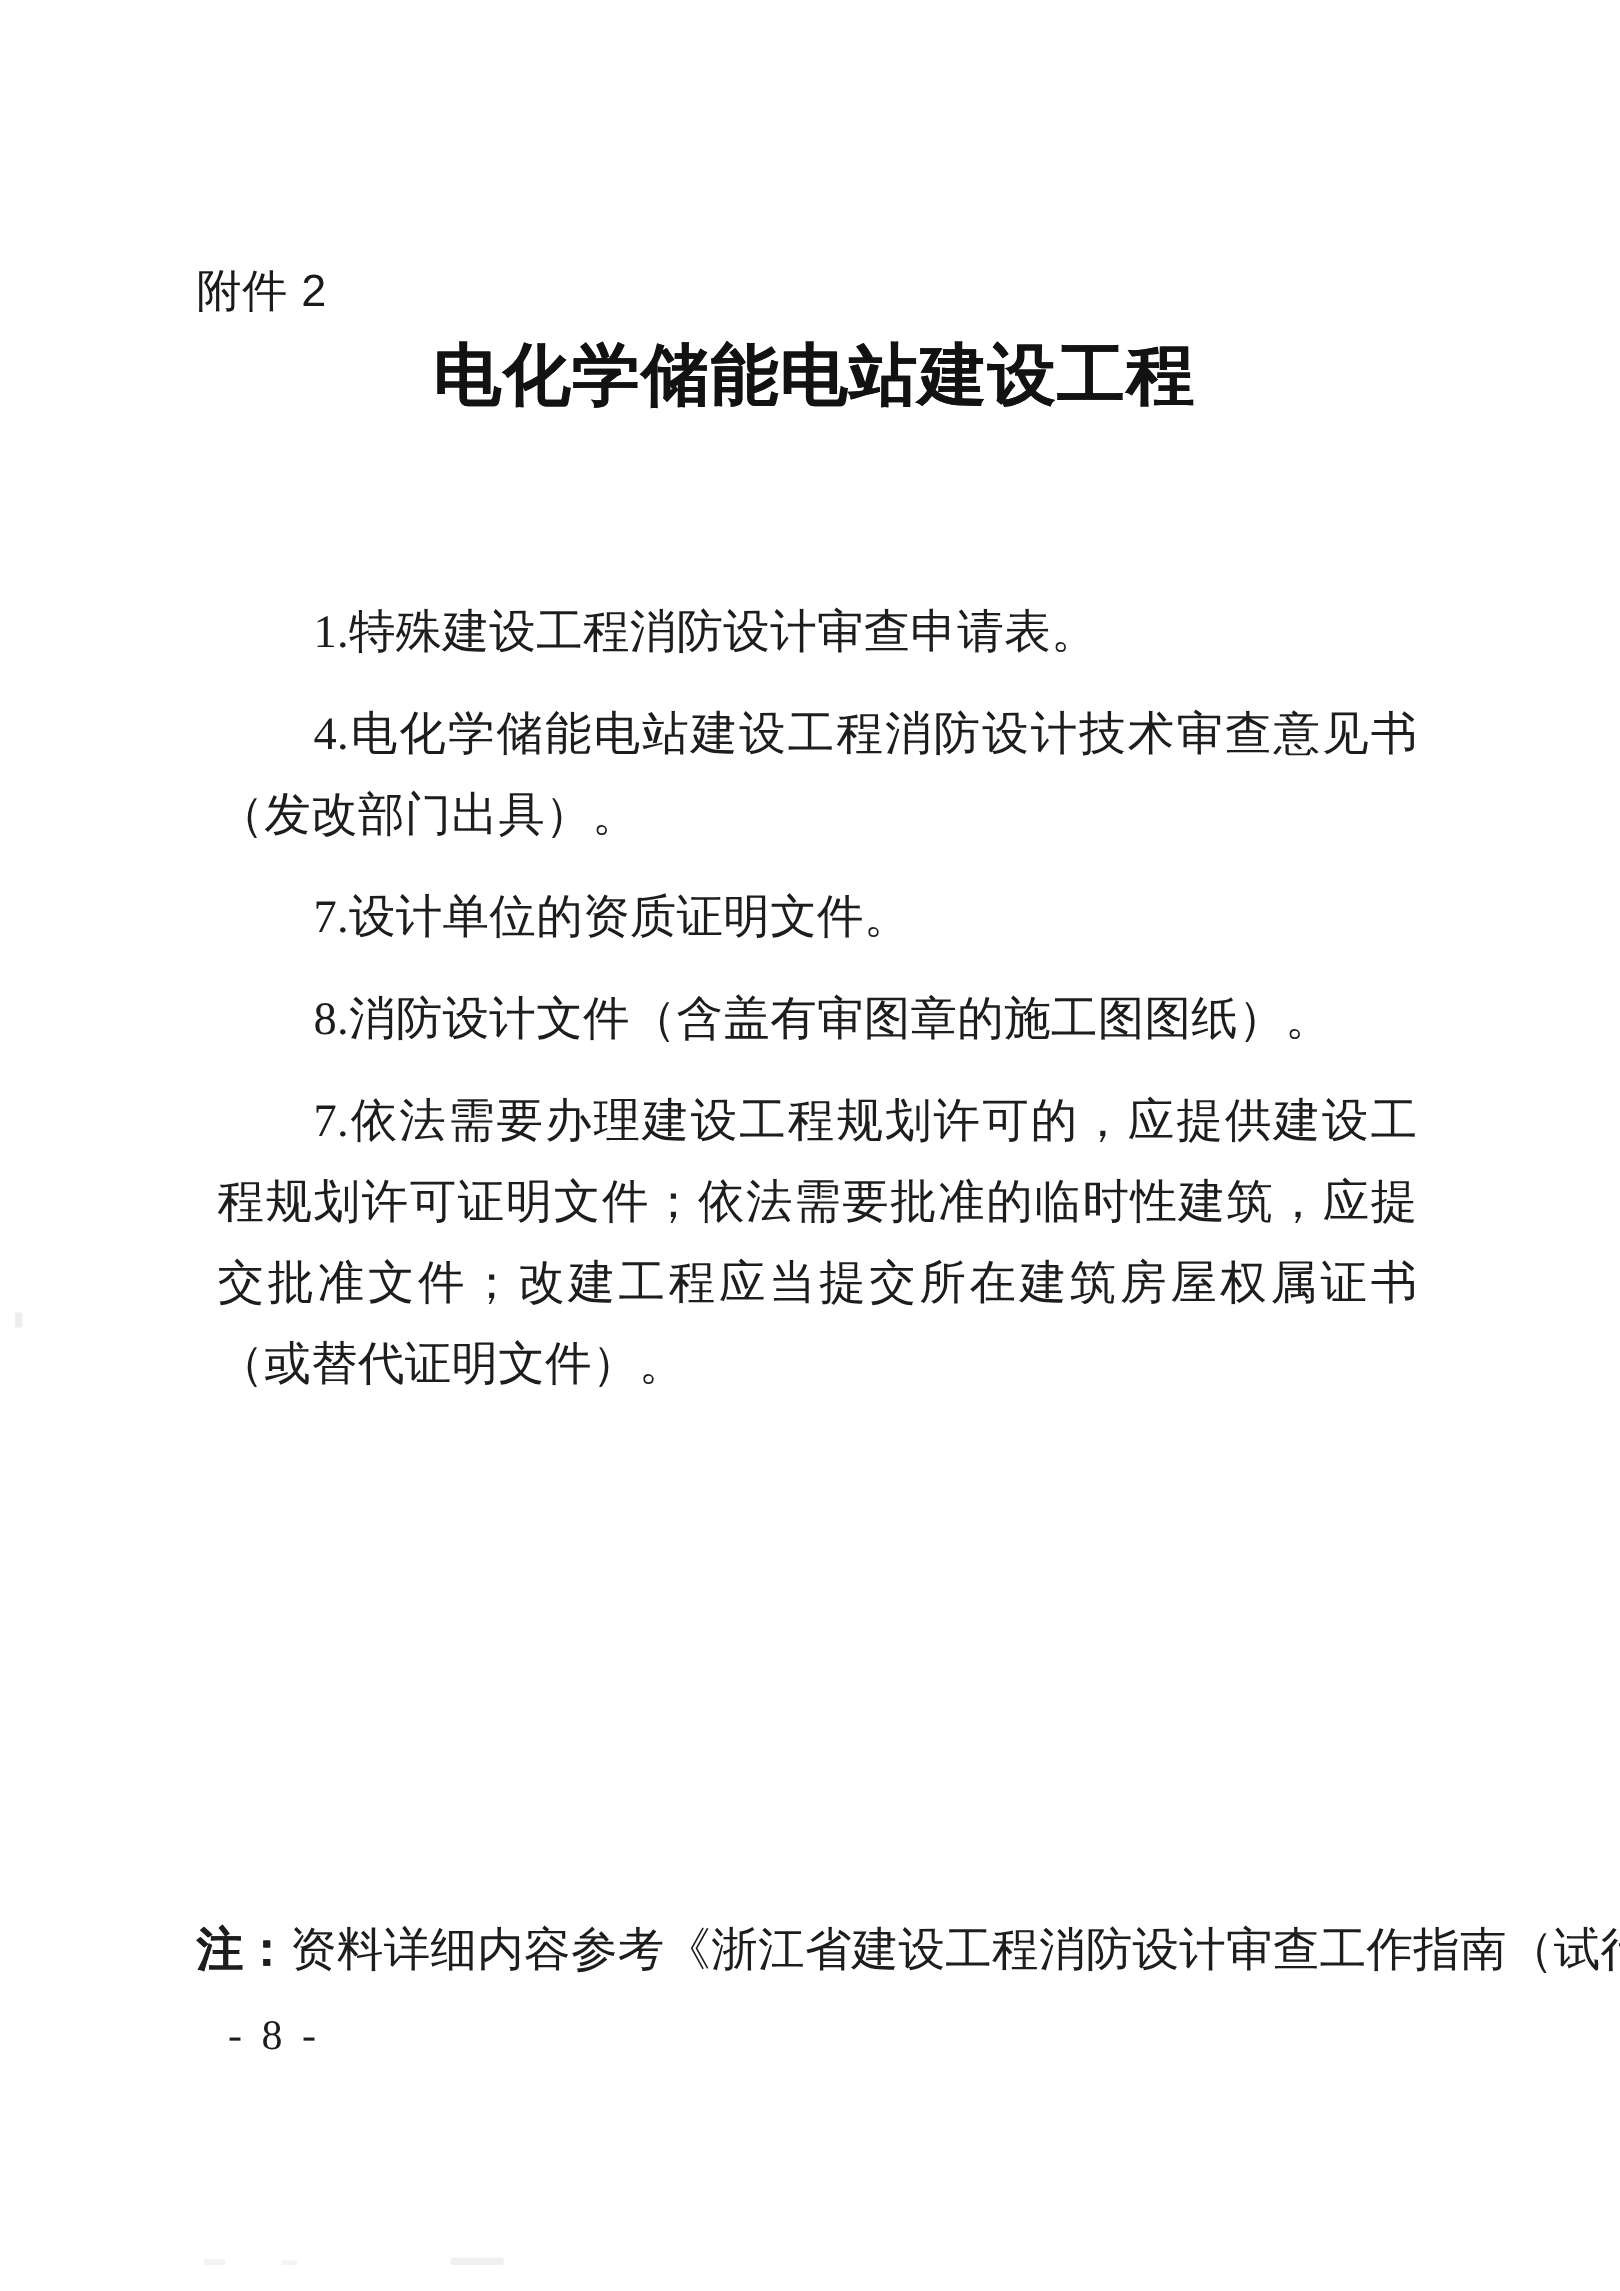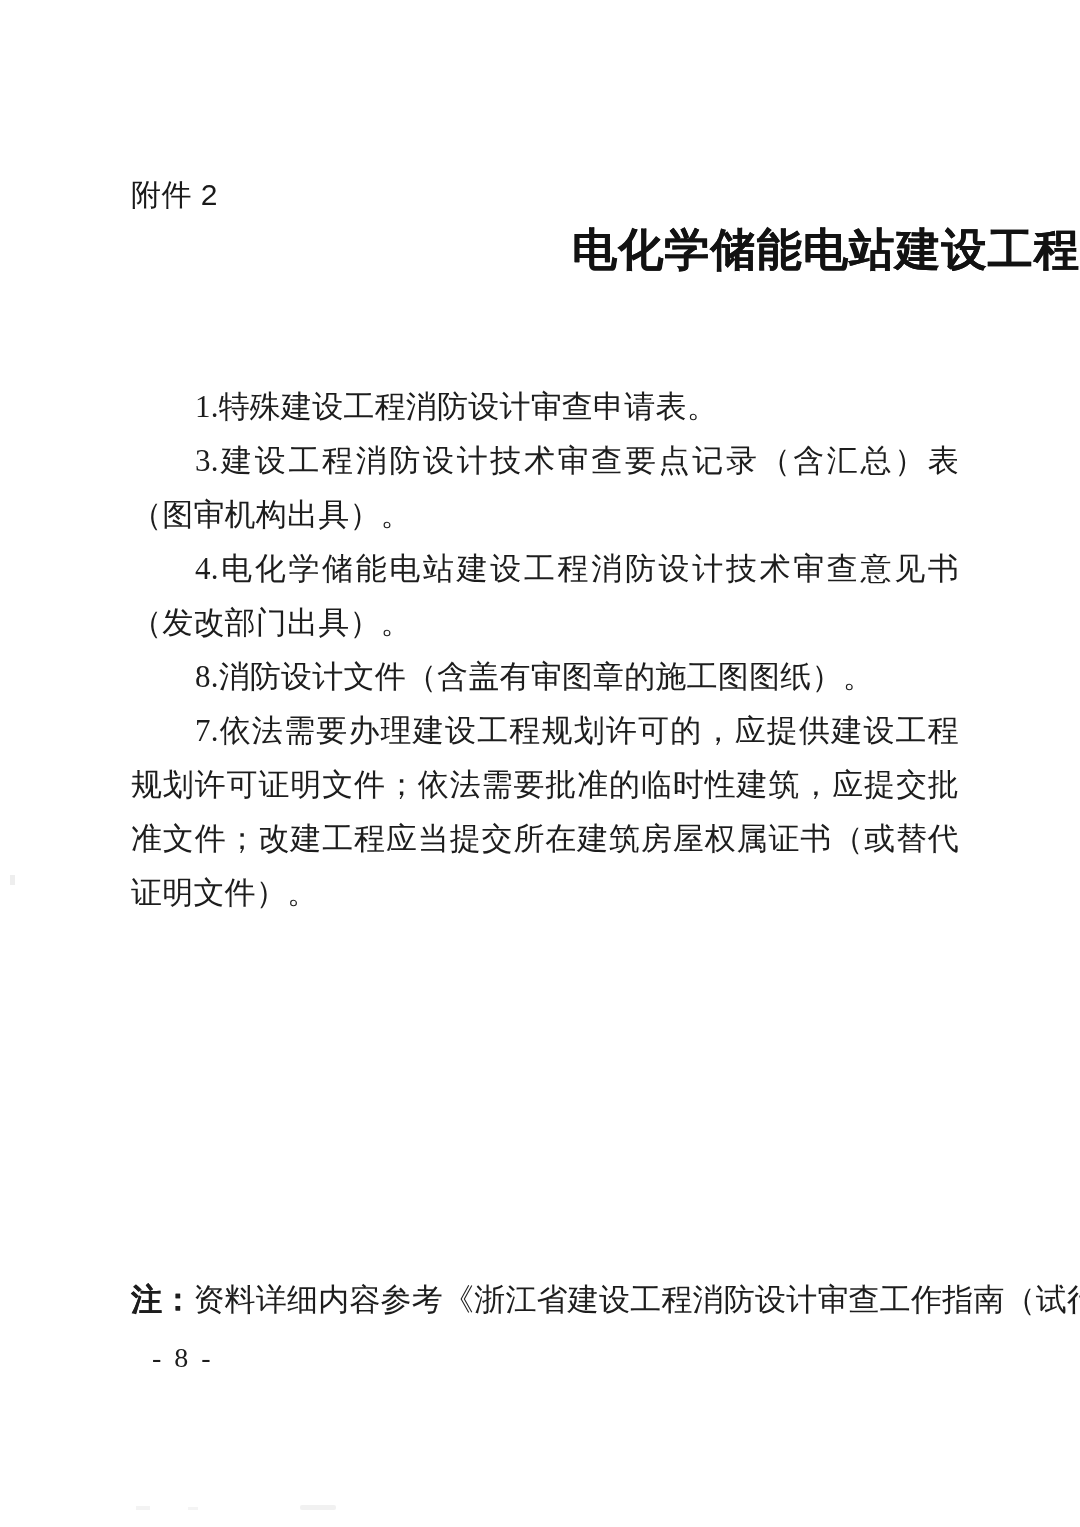--- a/index.html
+++ b/index.html
@@ -35,21 +35,21 @@
     color: #1a1a1a;
     white-space: nowrap;
   }
 
   
   .doc-title {
     position: absolute;
     left: 0;
     right: 0;
     top: 222px;
-    text-align: right;
+    text-align: center;
     font-family: "Liberation Serif", "DejaVu Serif", serif;
     font-weight: 700;
     font-size: 45px;
     line-height: 57px;
     letter-spacing: 1.2px;
     color: #121212;
   }
   .doc-title .tline {
     display: block;
     white-space: nowrap;
@@ -66,21 +66,21 @@
     width: 828px;
   }
   .item {
     font-size: 31px;
     line-height: 54px;
     letter-spacing: 0.2px;
     text-align: justify;
     text-justify: inter-character;
     text-indent: 64px;
     color: #1d1d1d;
-    margin: 0;
+    margin: 14px;
   }
   .item.wrap-full {
     text-align: justify;
   }
   .item:last-child { margin-bottom: 0; }
 
   
   .note {
     position: absolute;
     left: 131px;
@@ -152,22 +152,22 @@
 <div class="page">
 
   <div class="attach-label">附件 2</div>
 
   <div class="doc-title">
     <span class="tline tline-1">电化学储能电站建设工程</span>
   </div>
 
   <div class="body-block">
     <p class="item">1.特殊建设工程消防设计审查申请表。</p>
-    <p class="item wrap-full">3.建设工程消防设计技术审查要点记录（含汇总）表（图审机构出具）。</p>
     <p class="item wrap-full">4.电化学储能电站建设工程消防设计技术审查意见书（发改部门出具）。</p>
+    <p class="item">7.设计单位的资质证明文件。</p>
     <p class="item">8.消防设计文件（含盖有审图章的施工图图纸）。</p>
     <p class="item wrap-full">7.依法需要办理建设工程规划许可的，应提供建设工程规划许可证明文件；依法需要批准的临时性建筑，应提交批准文件；改建工程应当提交所在建筑房屋权属证书（或替代证明文件）。</p>
   </div>
 
   <div class="note">
     <span class="note-label">注：</span><span class="note-text">资料详细内容参考《浙江省建设工程消防设计审查工作指南（试行）》</span>
   </div>
 
   <div class="page-number">- 8 -</div>
 

